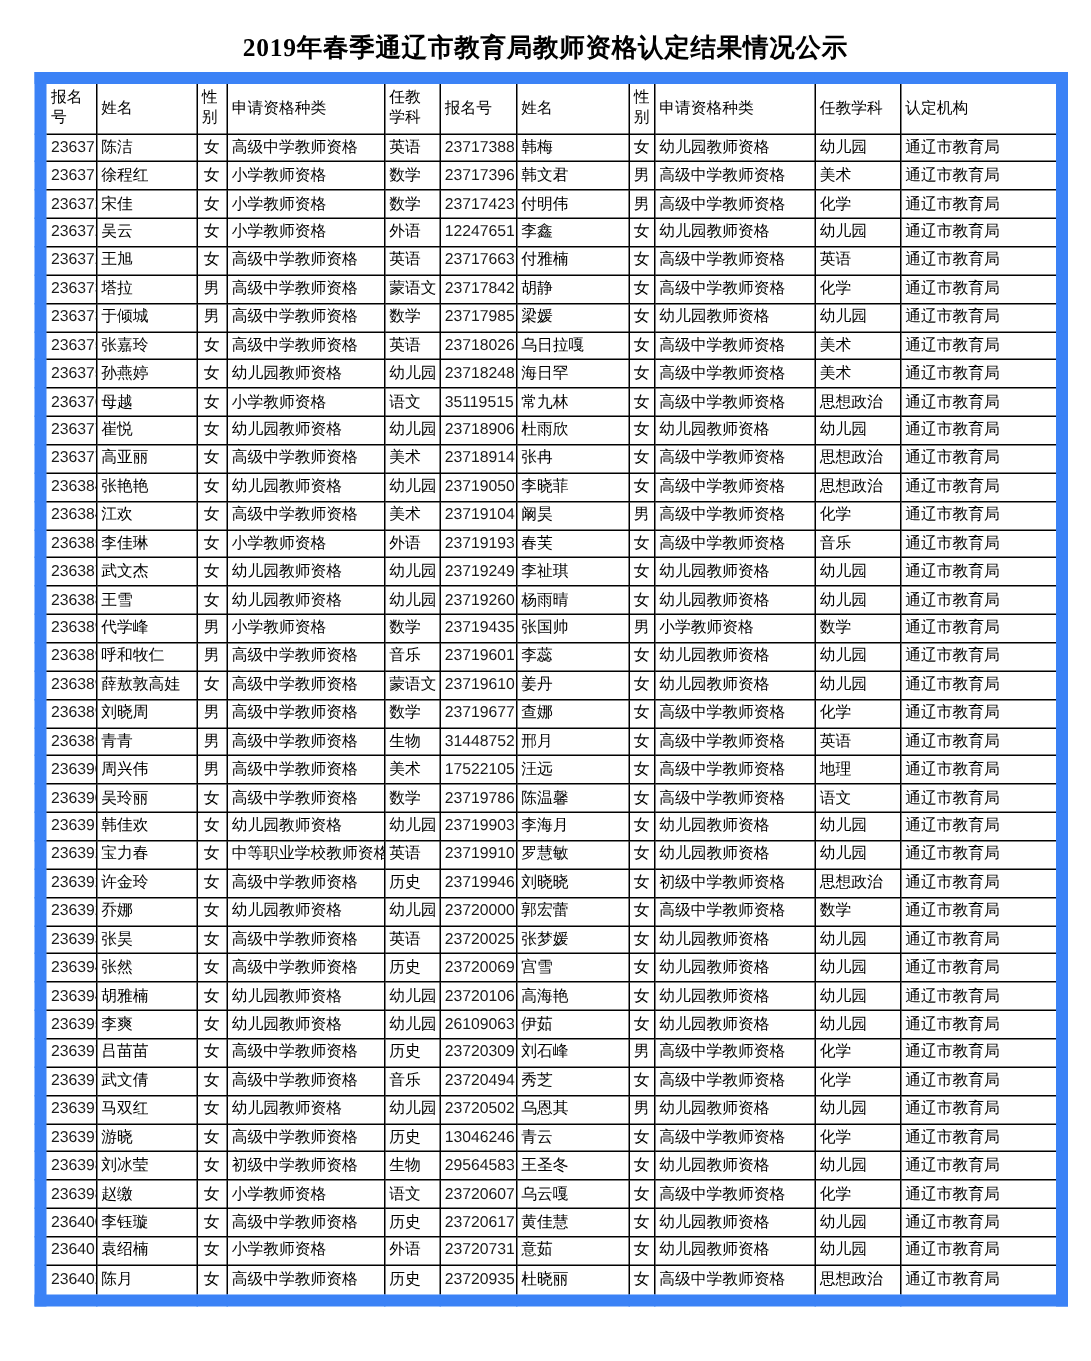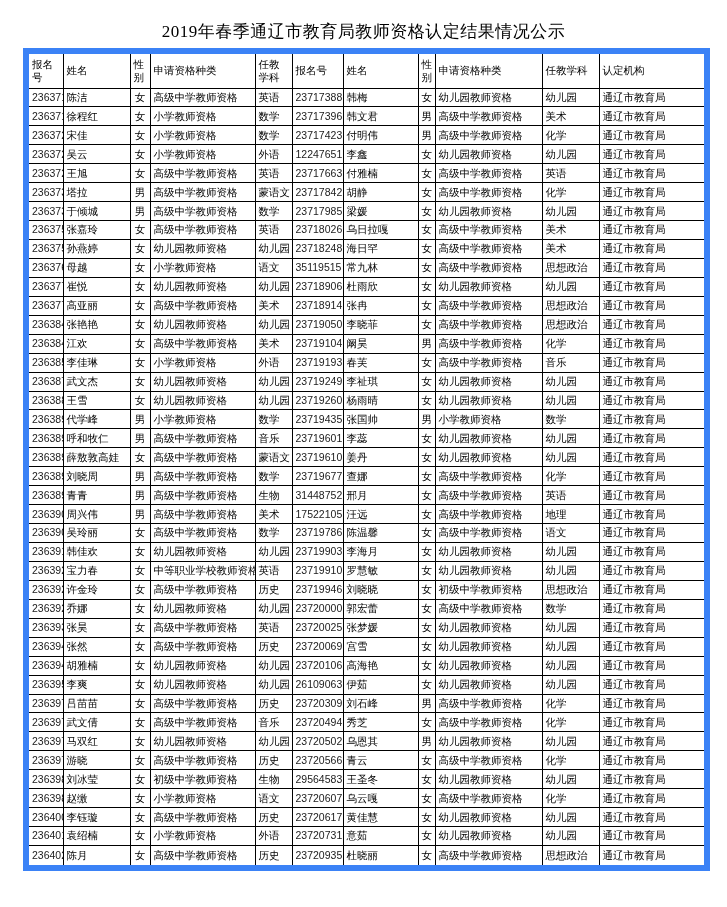--- a/index.html
+++ b/index.html
@@ -8,30 +8,30 @@
     background: #ffffff;
     position: relative;
     font-family: "Liberation Serif", serif;
     color: #000;
   }
   .doc-title {
     position: absolute;
     top: 20px; left: 0; width: 100%;
     text-align: center;
     font-size: 17px;
-    font-weight: normal;
+    font-weight: bold;
     letter-spacing: 0.5px;
   }
   table.results {
     position: absolute;
     left: 23px; top: 48px;
     width: 681px; height: 823px;
     border-collapse: collapse;
     table-layout: fixed;
-    border: 6px solid #3b82f6;
+    border: 8px solid #3b82f6;
   }
   table.results th, table.results td {
     border: 1px solid #000;
     vertical-align: middle;
     padding: 0 3px;
     font-size: 10.5px;
     line-height: 1.25;
   }
   thead tr { height: 37px; }
   th {
@@ -542,21 +542,21 @@
         <td>幼儿园教师资格</td>
         <td>幼儿园</td>
         <td>通辽市教育局</td>
       </tr>
       <tr>
         <td class="cell-num">23639774</td>
         <td>游晓</td>
         <td class="cell-gender">女</td>
         <td>高级中学教师资格</td>
         <td>历史</td>
-        <td class="cell-num">23720566</td>
+        <td class="cell-num">13046246</td>
         <td>青云</td>
         <td class="cell-gender">女</td>
         <td>高级中学教师资格</td>
         <td>化学</td>
         <td>通辽市教育局</td>
       </tr>
       <tr>
         <td class="cell-num">23639833</td>
         <td>刘冰莹</td>
         <td class="cell-gender">女</td>

